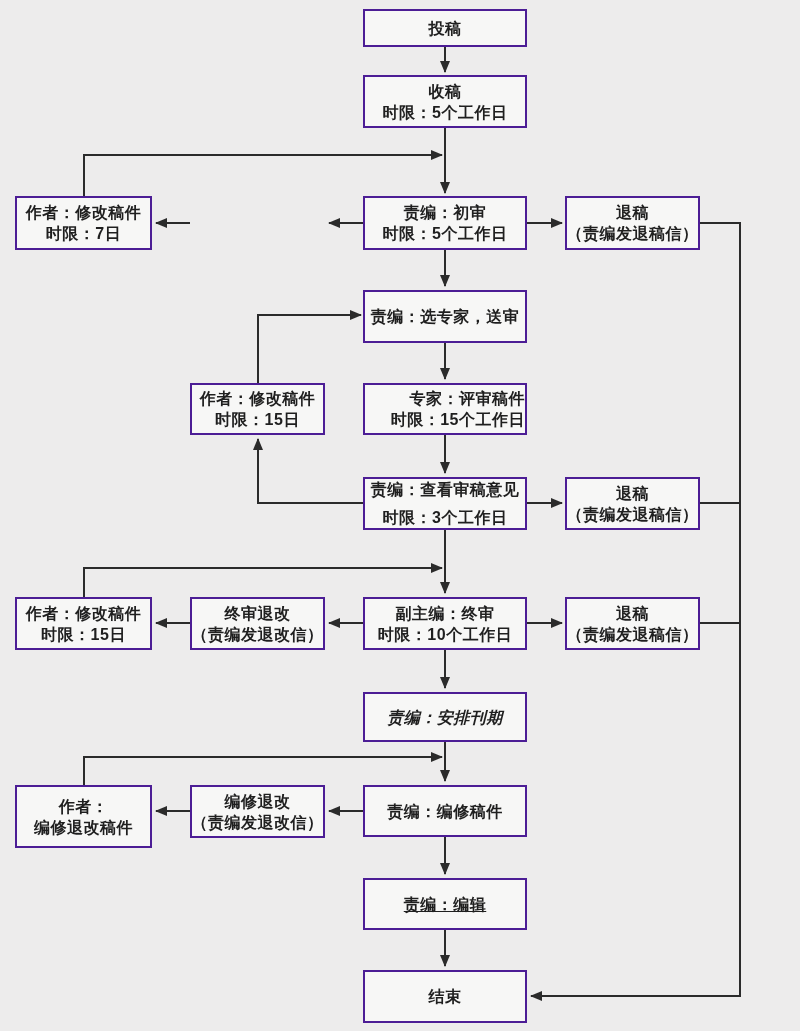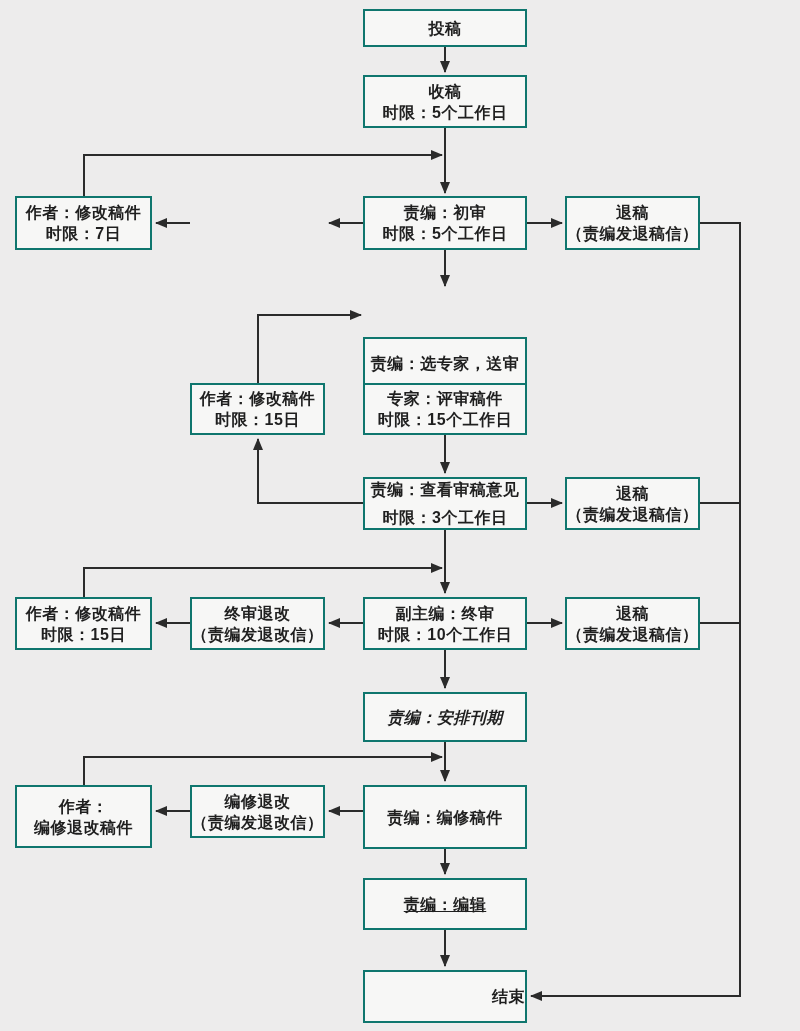--- a/index.html
+++ b/index.html
@@ -8,21 +8,21 @@
     width:800px;height:1031px;
     background:#edecec;
     font-family:"Liberation Sans","DejaVu Sans",sans-serif;
     overflow:hidden;
   }
   .edges{position:absolute;left:0;top:0;pointer-events:none;}
   .node{
     position:absolute;
     box-sizing:border-box;
     background:#f7f7f6;
-    border:2px solid #0f766e;
+    border:2px solid #4c1d95;
     display:flex;flex-direction:column;justify-content:center;align-items:center;
     font-size:16px;font-weight:bold;line-height:21px;
     color:#1f1f1f;text-align:center;
     letter-spacing:0.5px;
   }
   .node span{display:block;white-space:nowrap;}
 </style>
 </head>
 <body>
 
@@ -78,29 +78,29 @@
     <span>时限：7日</span>
   </div>
   <div class="node" style="left:363px;top:196px;width:164px;height:54px;">
     <span>责编：初审</span>
     <span>时限：5个工作日</span>
   </div>
   <div class="node" style="left:565px;top:196px;width:135px;height:54px;">
     <span>退稿</span>
     <span>（责编发退稿信）</span>
   </div>
-  <div class="node" style="left:363px;top:290px;width:164px;height:53px;margin-top:47px;">
+  <div class="node" style="left:363px;top:290px;width:164px;height:53px;">
     <span>责编：选专家，送审</span>
     <span></span>
   </div>
   <div class="node" style="left:190px;top:383px;width:135px;height:52px;">
     <span>作者：修改稿件</span>
     <span>时限：15日</span>
   </div>
-  <div class="node" style="left:363px;top:383px;width:164px;height:52px;">
+  <div class="node" style="left:363px;top:383px;width:164px;height:52px;align-items:flex-end;">
     <span>专家：评审稿件</span>
     <span>时限：15个工作日</span>
   </div>
   <div class="node" style="left:363px;top:477px;width:164px;height:53px;justify-content:space-between;">
     <span>责编：查看审稿意见</span>
     <span>时限：3个工作日</span>
   </div>
   <div class="node" style="left:565px;top:477px;width:135px;height:53px;">
     <span>退稿</span>
     <span>（责编发退稿信）</span>
@@ -126,26 +126,26 @@
     <span></span>
   </div>
   <div class="node" style="left:15px;top:785px;width:137px;height:63px;">
     <span>作者：</span>
     <span>编修退改稿件</span>
   </div>
   <div class="node" style="left:190px;top:785px;width:135px;height:53px;">
     <span>编修退改</span>
     <span>（责编发退改信）</span>
   </div>
-  <div class="node" style="left:363px;top:785px;width:164px;height:64px;">
+  <div class="node" style="left:363px;top:785px;width:164px;height:52px;">
     <span>责编：编修稿件</span>
     <span></span>
   </div>
   <div class="node" style="left:363px;top:878px;width:164px;height:52px;text-decoration:underline;">
     <span>责编：编辑</span>
     <span></span>
   </div>
-  <div class="node" style="left:363px;top:970px;width:164px;height:53px;align-items:flex-end;">
+  <div class="node" style="left:363px;top:970px;width:164px;height:53px;">
     <span>结束</span>
     <span></span>
   </div>
 
 </div>
 
 </body></html>

